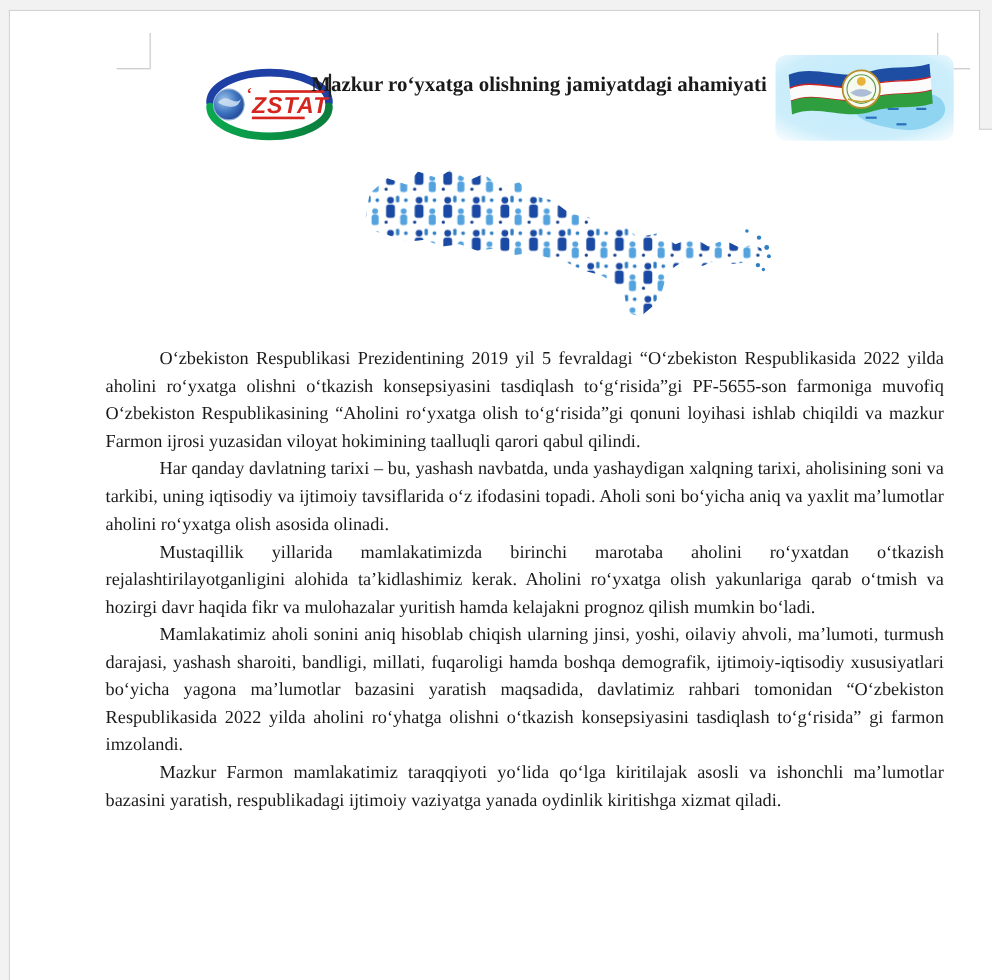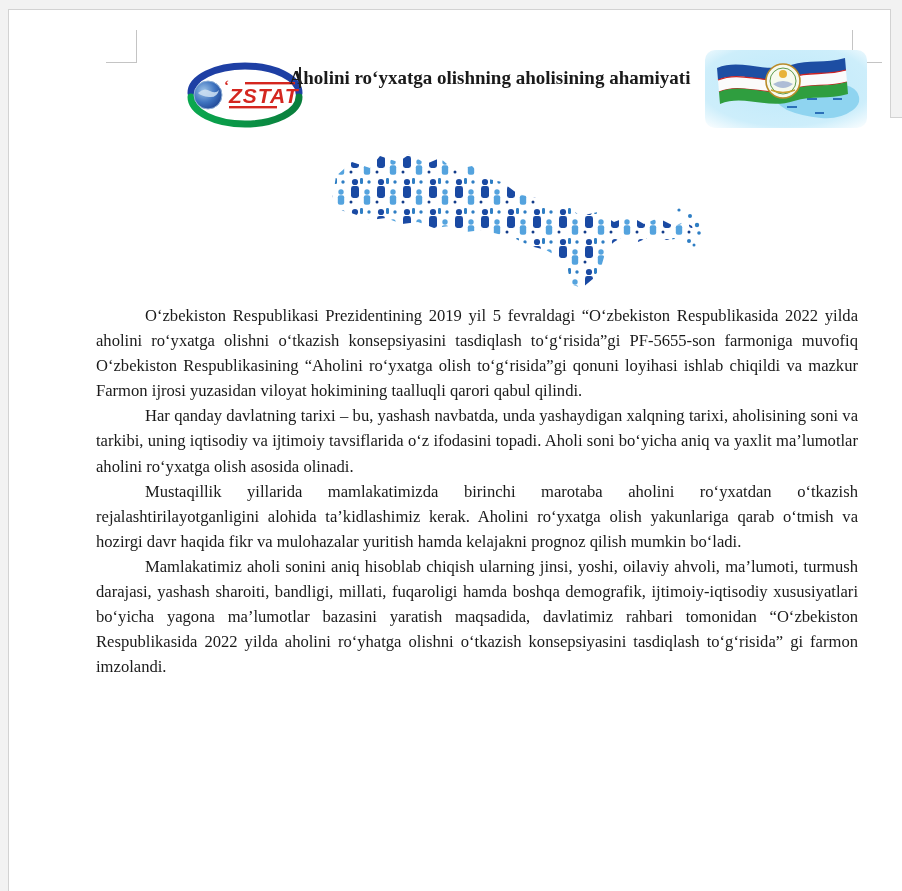--- a/index.html
+++ b/index.html
@@ -27,21 +27,21 @@
   .crop-right .h{left:0;}
   .logo{position:absolute;left:183px;top:60px;width:124px;height:70px;}
   .doc-title{
     position:absolute;left:268px;top:66px;width:444px;
     font-size:19px;line-height:23px;font-weight:bold;text-align:center;
   }
   .cursor{position:absolute;left:299px;top:67px;width:2px;height:21px;background:#222;}
   .flag{position:absolute;left:703px;top:46px;width:168px;height:86px;}
   .people-map{position:absolute;left:322px;top:146px;width:380px;height:150px;}
   .body-text{
-    position:absolute;left:96px;top:303px;width:762px;
+    position:absolute;left:96px;top:313px;width:762px;
     font-size:16.6px;line-height:25.1px;
   }
   .body-text p{
     margin:0;text-indent:49px;text-align:justify;text-justify:inter-word;
   }
 </style>
 </head>
 <body>
 
 <div class="page"></div>
@@ -73,21 +73,21 @@
     <path d="M116,37 A54,27 0 0 1 8,37" fill="none" stroke="url(#garc)" stroke-width="7" stroke-linecap="round"></path>
     <circle cx="25" cy="35" r="14" fill="url(#globe)" stroke="#8fb0d6" stroke-width="1"></circle>
     <path d="M15,33 q6,-6 12,-2 q6,3 9,-1 q-2,8 -10,7 q-8,-1 -11,-4 Z" fill="#cfe2f2" opacity="0.85"></path>
     <text x="41" y="30" font-family="Liberation Serif,serif" font-size="15" font-weight="bold" fill="#d4261f">ʻ</text>
     <text x="46" y="43" font-family="Liberation Sans,sans-serif" font-size="21" font-weight="bold" font-style="italic" fill="#d4261f" letter-spacing="1">ZSTAT</text>
     <rect x="62" y="22" width="50" height="2.4" fill="#d4261f"></rect>
     <rect x="46" y="46" width="48" height="2.4" fill="#d4261f"></rect>
   </svg>
 </div>
 
-<div class="doc-title">Aholini roʻyxatga olishning aholisining ahamiyati</div>
+<div class="doc-title">Mazkur roʻyxatga olishning jamiyatdagi ahamiyati</div>
 <div class="cursor"></div>
 
 <div class="flag">
   <svg width="168" height="86" viewBox="0 0 168 86">
     <defs>
       <radialGradient id="fbg" cx="50%" cy="45%" r="75%">
         <stop offset="0%" stop-color="#bfe9fa"></stop>
         <stop offset="70%" stop-color="#cdeefb"></stop>
         <stop offset="100%" stop-color="#ffffff"></stop>
       </radialGradient>
@@ -140,13 +140,14 @@
         <circle cx="372" cy="99" r="1.5"></circle>
     </g>
   </svg>
 </div>
 
 <div class="body-text">
   <p>Oʻzbekiston Respublikasi Prezidentining 2019 yil 5 fevraldagi “Oʻzbekiston Respublikasida 2022 yilda aholini roʻyxatga olishni oʻtkazish konsepsiyasini tasdiqlash toʻgʻrisida”gi PF-5655-son farmoniga muvofiq Oʻzbekiston Respublikasining “Aholini roʻyxatga olish toʻgʻrisida”gi qonuni loyihasi ishlab chiqildi va mazkur Farmon ijrosi yuzasidan viloyat hokimining taalluqli qarori qabul qilindi.</p>
   <p>Har qanday davlatning tarixi – bu, yashash navbatda, unda yashaydigan xalqning tarixi, aholisining soni va tarkibi, uning iqtisodiy va ijtimoiy tavsiflarida oʻz ifodasini topadi. Aholi soni boʻyicha aniq va yaxlit ma’lumotlar aholini roʻyxatga olish asosida olinadi.</p>
   <p>Mustaqillik yillarida mamlakatimizda birinchi marotaba aholini roʻyxatdan oʻtkazish rejalashtirilayotganligini alohida ta’kidlashimiz kerak. Aholini roʻyxatga olish yakunlariga qarab oʻtmish va hozirgi davr haqida fikr va mulohazalar yuritish hamda kelajakni prognoz qilish mumkin boʻladi.</p>
   <p>Mamlakatimiz aholi sonini aniq hisoblab chiqish ularning jinsi, yoshi, oilaviy ahvoli, ma’lumoti, turmush darajasi, yashash sharoiti, bandligi, millati, fuqaroligi hamda boshqa demografik, ijtimoiy-iqtisodiy xususiyatlari boʻyicha yagona ma’lumotlar bazasini yaratish maqsadida, davlatimiz rahbari tomonidan “Oʻzbekiston Respublikasida 2022 yilda aholini roʻyhatga olishni oʻtkazish konsepsiyasini tasdiqlash toʻgʻrisida” gi farmon imzolandi.</p>
+  <p>Mazkur Farmon mamlakatimiz taraqqiyoti yoʻlida qoʻlga kiritilajak asosli va ishonchli ma’lumotlar bazasini yaratish, respublikadagi ijtimoiy vaziyatga yanada oydinlik kiritishga xizmat qiladi.</p>
 </div>
 
 </body></html>

